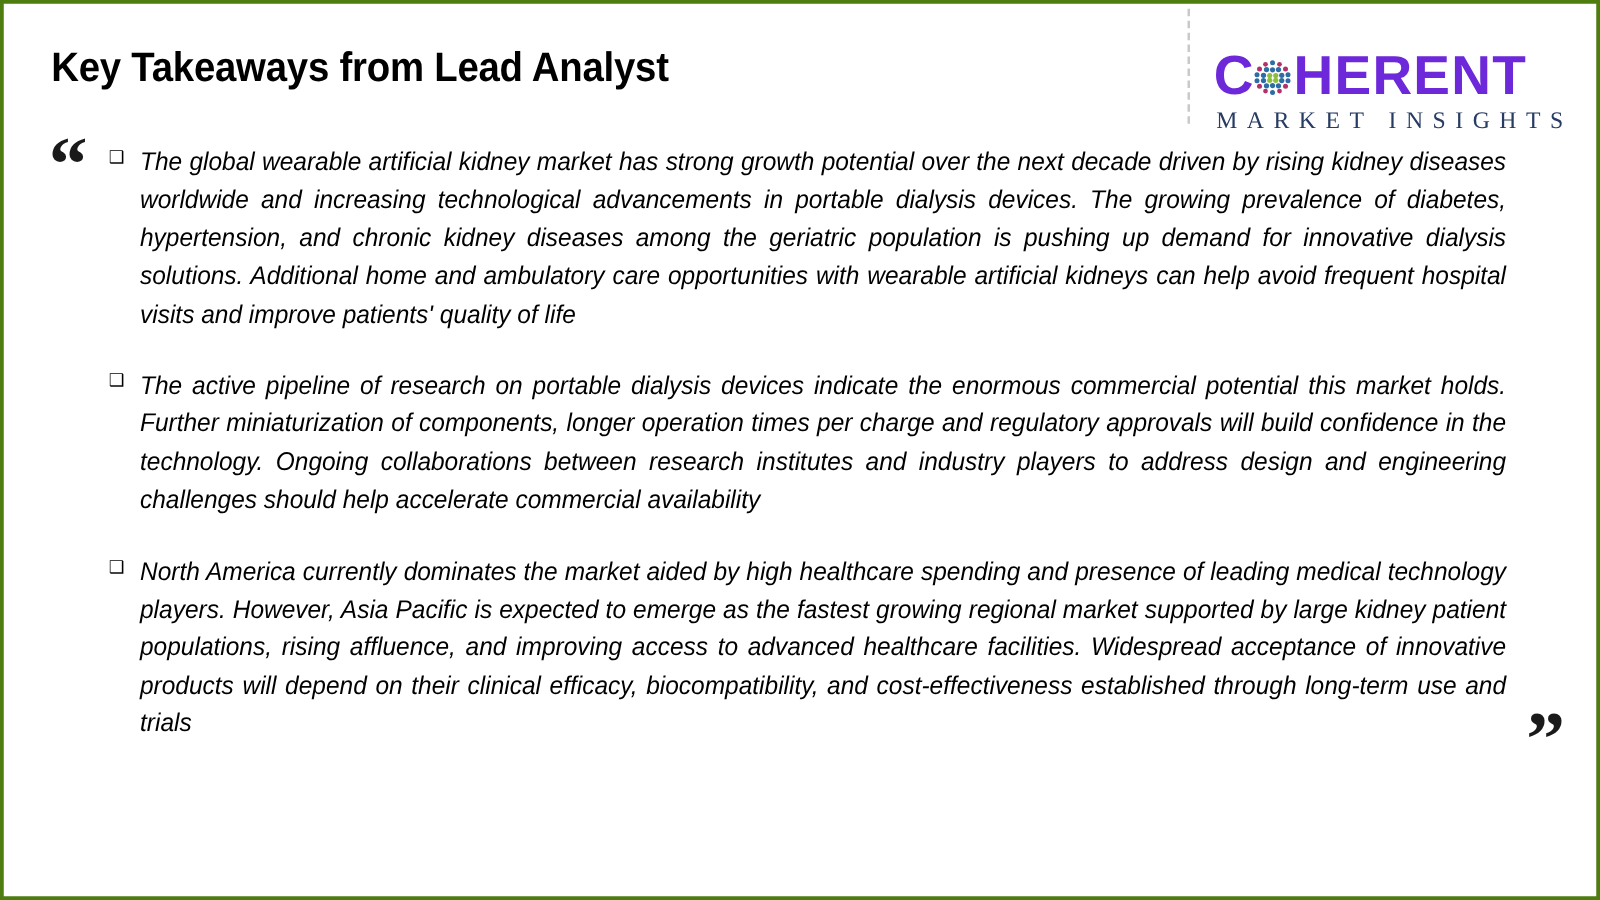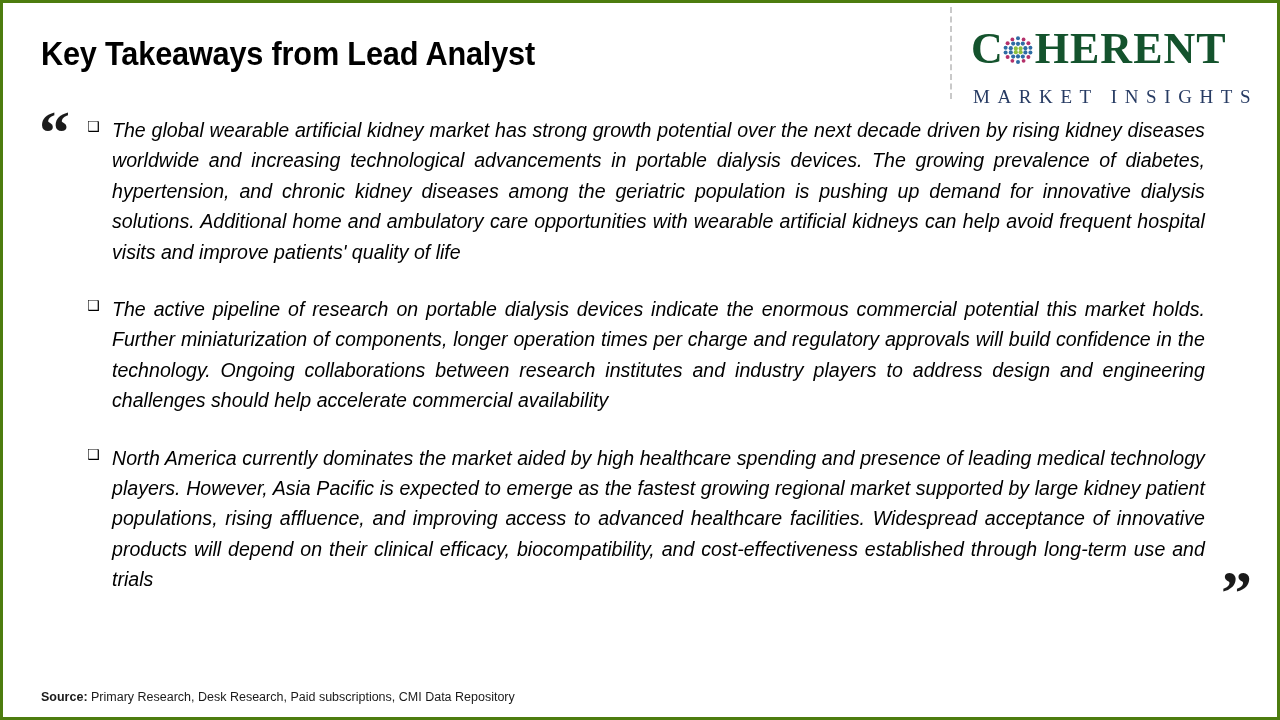--- a/index.html
+++ b/index.html
@@ -55,27 +55,27 @@
   .logo {
     position: absolute;
     left: 968px;
     top: 22px;
     width: 296px;
     height: 74px;
   }
   .logo-wordmark {
     position: absolute;
     left: 0;
-    top: 0;
+    top: 12px;
     height: 48px;
     width: 296px;
-    font-family: Liberation Serif, serif;
+    font-family: Liberation Sans, sans-serif;
     font-size: 44px;
     font-weight: bold;
-    color: #14532d;
+    color: #6d28d9;
     letter-spacing: 1.0px;
     line-height: 48px;
     white-space: nowrap;
   }
   .logo-wordmark .c-letter { letter-spacing: 0px; }
   .globe {
     position: relative;
     display: inline-block;
     width: 34px;
     height: 34px;
@@ -228,17 +228,14 @@
       <div class="bullet-text">The active pipeline of research on portable dialysis devices indicate the enormous commercial potential this market holds. Further miniaturization of components, longer operation times per charge and regulatory approvals will build confidence in the technology. Ongoing collaborations between research institutes and industry players to address design and engineering challenges should help accelerate commercial availability</div>
     </div>
 
     <div class="bullet-item">
       <span class="bullet-marker">❑</span>
       <div class="bullet-text">North America currently dominates the market aided by high healthcare spending and presence of leading medical technology players. However, Asia Pacific is expected to emerge as the fastest growing regional market supported by large kidney patient populations, rising affluence, and improving access to advanced healthcare facilities. Widespread acceptance of innovative products will depend on their clinical efficacy, biocompatibility, and cost-effectiveness established through long-term use and trials</div>
     </div>
 
   </div>
 
-  <div class="footer">
-    <span class="footer-label">Source:</span><span> Primary Research, Desk Research, Paid subscriptions, CMI Data Repository</span>
-  </div>
 
 </div>
 
 </body></html>

